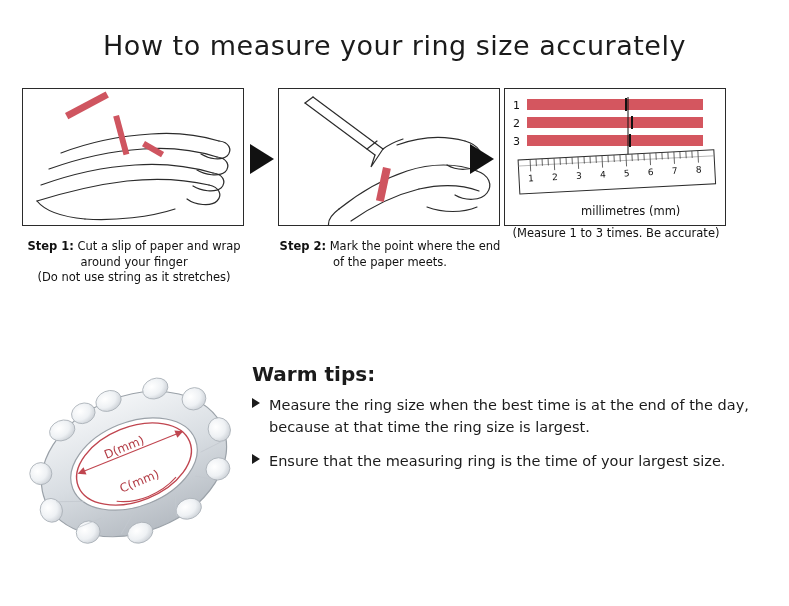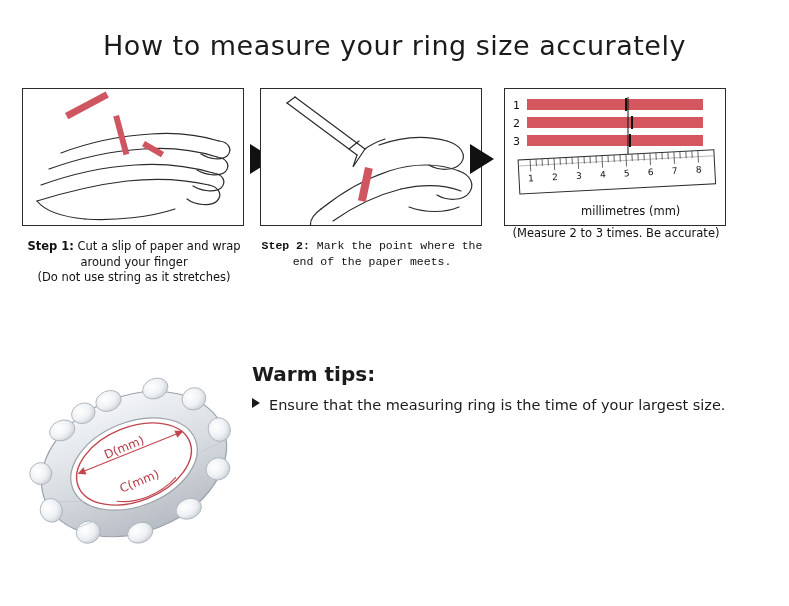--- a/index.html
+++ b/index.html
@@ -43,21 +43,21 @@
     left: 22px;
     width: 745px;
     height: 250px;
   }
   .step {
     position: absolute;
     top: 0;
     width: 224px;
   }
   .step.s1 { left: 0px; }
-  .step.s2 { left: 238px; font-family: Liberation Mono, monospace; }
+  .step.s2 { left: 256px; }
   .step.s3 { left: 482px; }
 
   .panel {
     width: 222px;
     height: 138px;
     border: 1px solid #2b2b2b;
     background: #fff;
     position: relative;
     overflow: hidden;
     box-sizing: border-box;
@@ -269,21 +269,21 @@
               <text x="119" y="88">5</text>
               <text x="143" y="88">6</text>
               <text x="167" y="88">7</text>
               <text x="191" y="88">8</text>
             </g>
           </g>
 
           <text x="76" y="126" font-family="DejaVu Sans" font-size="11.5" fill="#111">millimetres (mm)</text>
         </svg>
       </div>
-      <div class="subnote">(Measure 2 to 3 times. Be accurate)</div>
+      <div class="subnote">(Measure 1 to 3 times. Be accurate)</div>
     </div>
   </div>
 
   <div id="ring-figure">
     <svg width="232" height="230" viewBox="0 0 232 230">
       <defs>
         <radialGradient id="stone" cx="40%" cy="35%" r="70%">
           <stop offset="0%" stop-color="#ffffff"></stop>
           <stop offset="60%" stop-color="#eef1f4"></stop>
           <stop offset="100%" stop-color="#c9ced4"></stop>
@@ -334,17 +334,21 @@
         <path d="M86 140 C104 150, 130 150, 150 140" fill="none" stroke="#c0454f" stroke-width="1.1"></path>
       </g>
     </svg>
   </div>
 
   <div id="tips">
     <div id="tips-title">Warm tips:</div>
 
     <div class="tip">
       <span class="bullet"></span>
+      <span class="tip-text">Measure the ring size when the best time is at the end of the day, because at that time the ring size is largest.</span>
+    </div>
+    <div class="tip">
+      <span class="bullet"></span>
       <span class="tip-text">Ensure that the measuring ring is the time of your largest size.</span>
     </div>
   </div>
 
 </div>
 
 </body></html>

